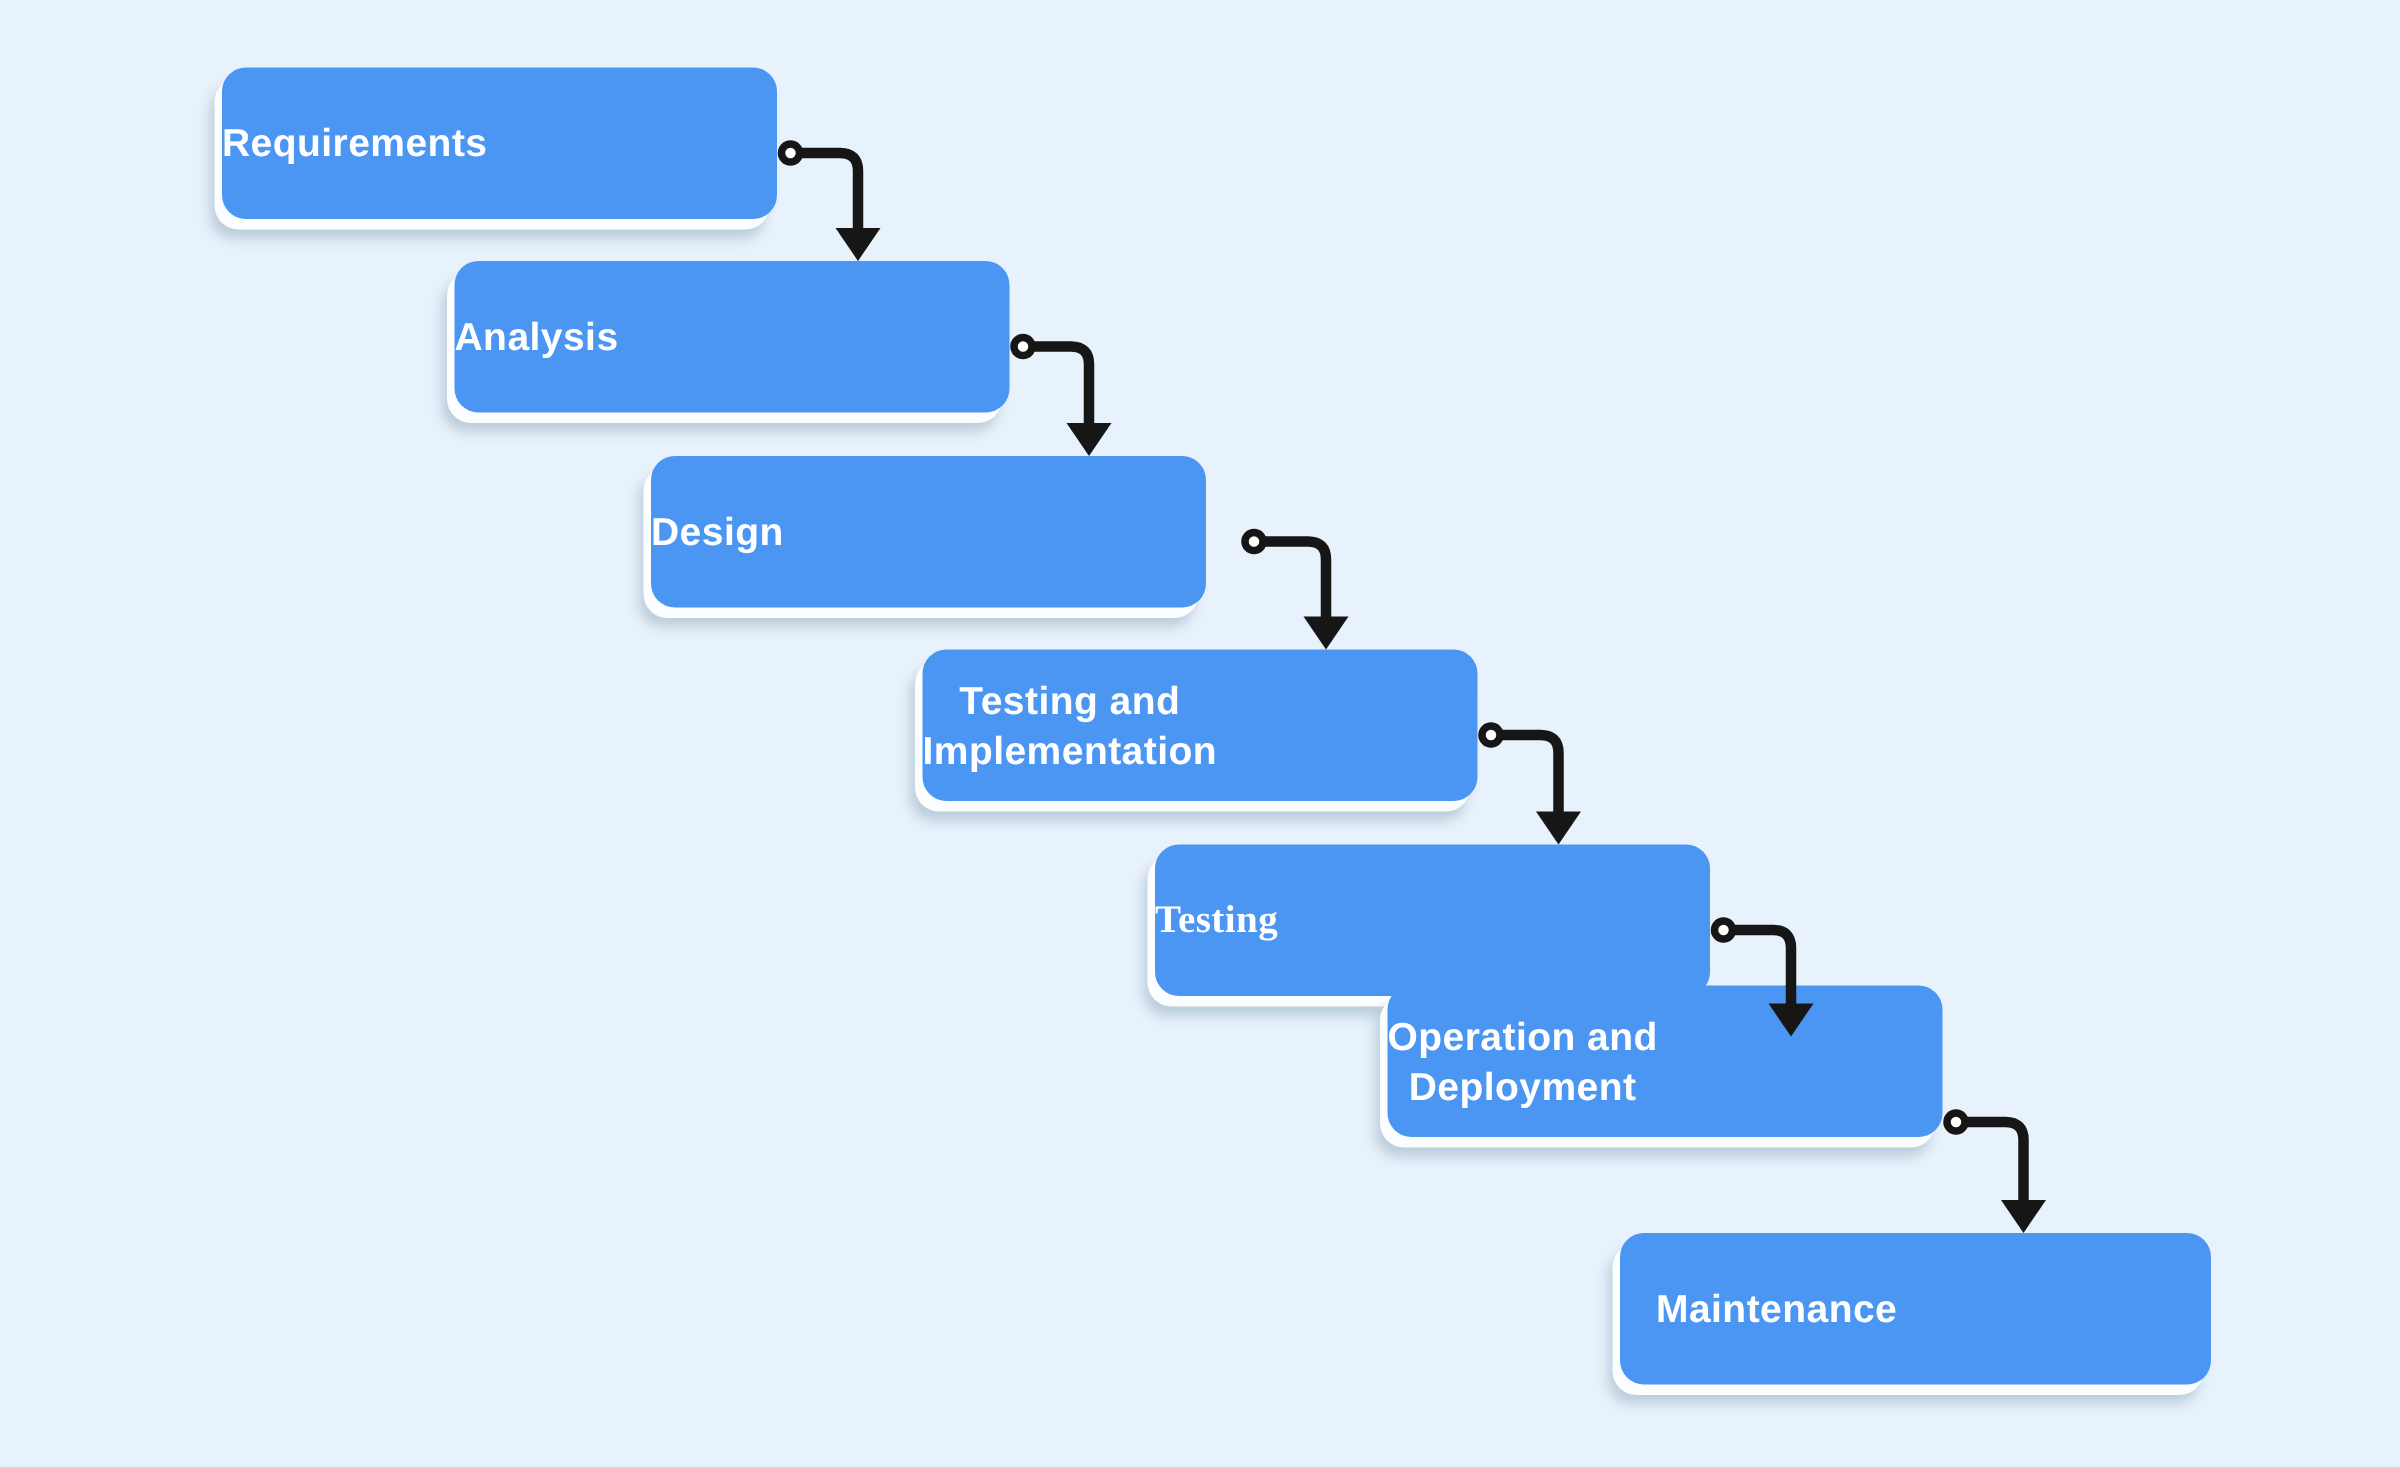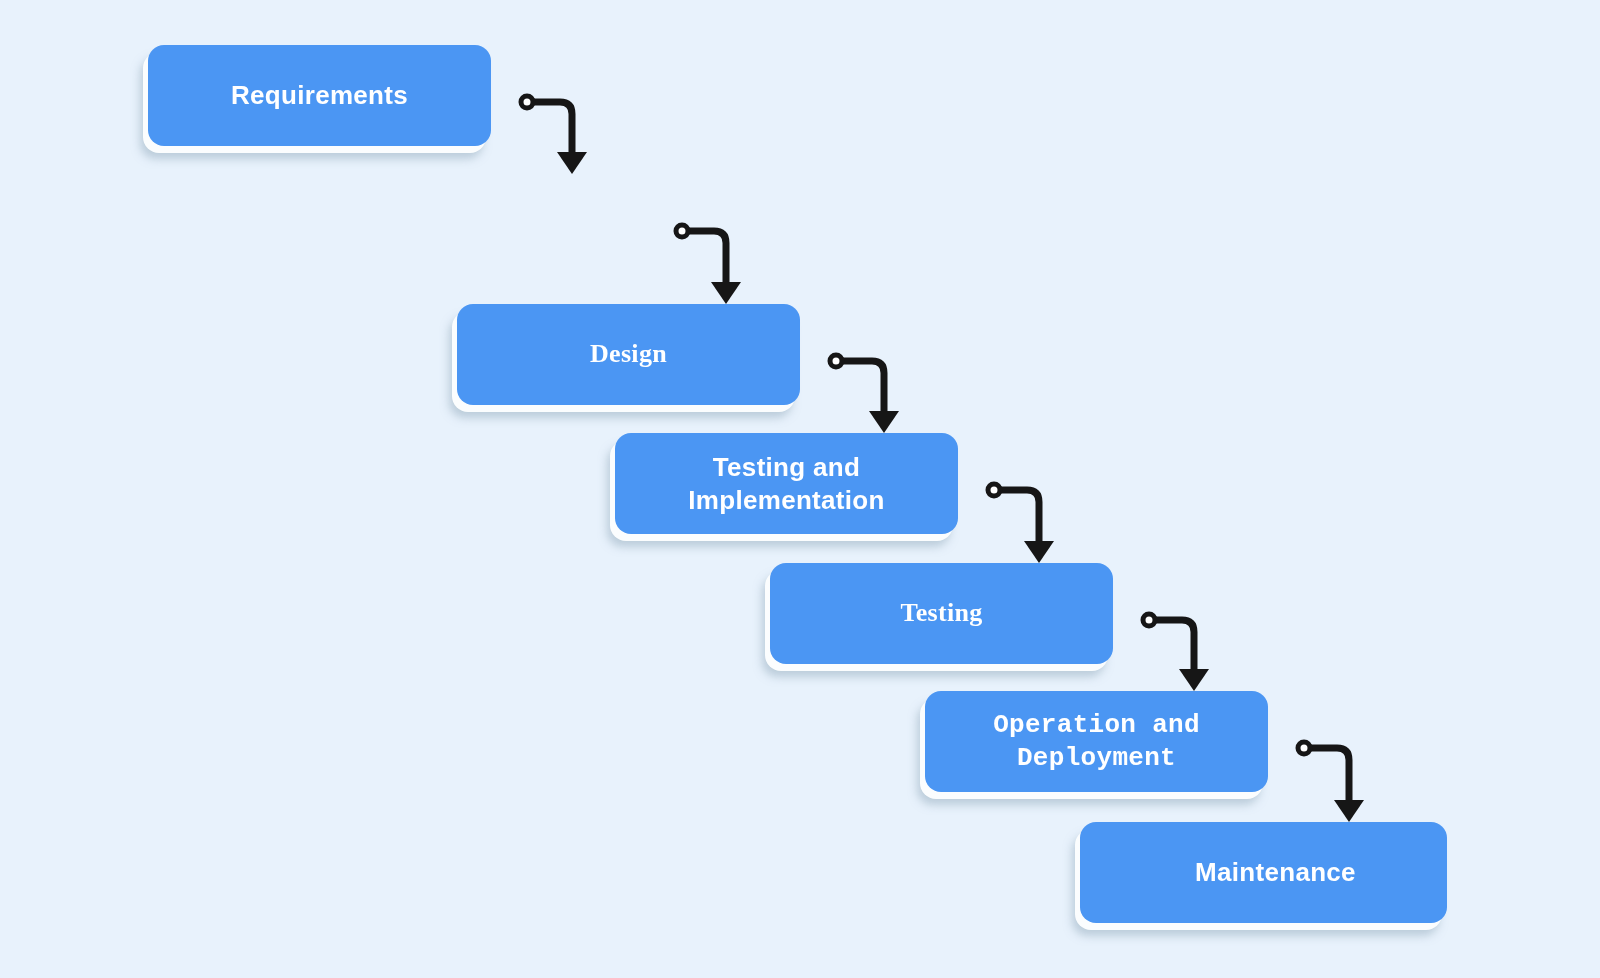--- a/index.html
+++ b/index.html
@@ -14,24 +14,24 @@
     width: 1600px; height: 978px;
     background: #e8f2fc;
   }
   #connectors {
     position: absolute; left: 0; top: 0;
     z-index: 2;
     pointer-events: none;
   }
   .flow-node {
     position: absolute;
-    width: 343px; height: 101px;
+    width: 370px; height: 101px;
     background: #4b96f3;
     border-radius: 16px;
-    display: flex; align-items: center; justify-content: center;
+    display: flex; align-items: center; justify-content: flex-start;
     box-shadow: -5px 7px 0 #fbfdfe, -8px 13px 8px rgba(146, 170, 188, 0.5);
     z-index: 1;
   }
   .flow-node-label {
     color: #ffffff;
     font-weight: bold;
     font-size: 26px;
     line-height: 1.25;
     text-align: center;
     white-space: pre-line;
@@ -58,30 +58,33 @@
       <path d="M 1149 620 H 1182 Q 1194 620 1194 632 V 676" fill="none" stroke="#161616" stroke-width="7"></path>
       <polygon points="1179,669 1209,669 1194,691" fill="#161616"></polygon>
       <circle cx="1149" cy="620" r="6" fill="#ffffff" stroke="#161616" stroke-width="5"></circle>
       <path d="M 1304 748 H 1337 Q 1349 748 1349 760 V 807" fill="none" stroke="#161616" stroke-width="7"></path>
       <polygon points="1334,800 1364,800 1349,822" fill="#161616"></polygon>
       <circle cx="1304" cy="748" r="6" fill="#ffffff" stroke="#161616" stroke-width="5"></circle>
     </svg>
 <div class="flow-node" style="left: 148px; top: 45px;">
       <div class="flow-node-label">Requirements</div>
     </div>
-    <div class="flow-node" style="left: 457px; top: 304px; font-family: Liberation Serif, serif;">
+    <div class="flow-node" style="left: 303px; top: 174px;">
+      <div class="flow-node-label">Analysis</div>
+    </div>
+    <div class="flow-node" style="left: 434px; top: 304px;">
       <div class="flow-node-label">Design</div>
     </div>
     <div class="flow-node" style="left: 615px; top: 433px;">
       <div class="flow-node-label">Testing and
 Implementation</div>
     </div>
     <div class="flow-node" style="left: 770px; top: 563px; font-family: Liberation Serif, serif;">
       <div class="flow-node-label">Testing</div>
     </div>
-    <div class="flow-node" style="left: 925px; top: 691px; font-family: Liberation Mono, monospace;">
+    <div class="flow-node" style="left: 925px; top: 657px;">
       <div class="flow-node-label">Operation and
 Deployment</div>
     </div>
     <div class="flow-node" style="left: 1080px; top: 822px; padding-left: 24px;">
       <div class="flow-node-label">Maintenance</div>
     </div>
   </div>
 
 </body></html>

